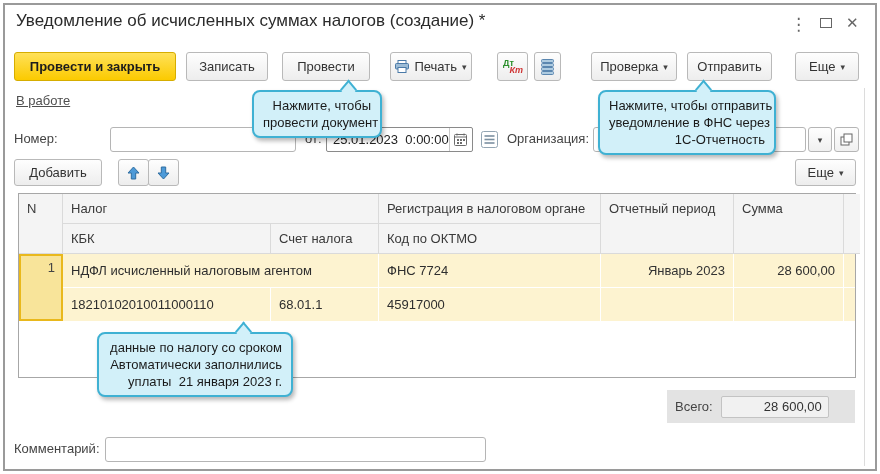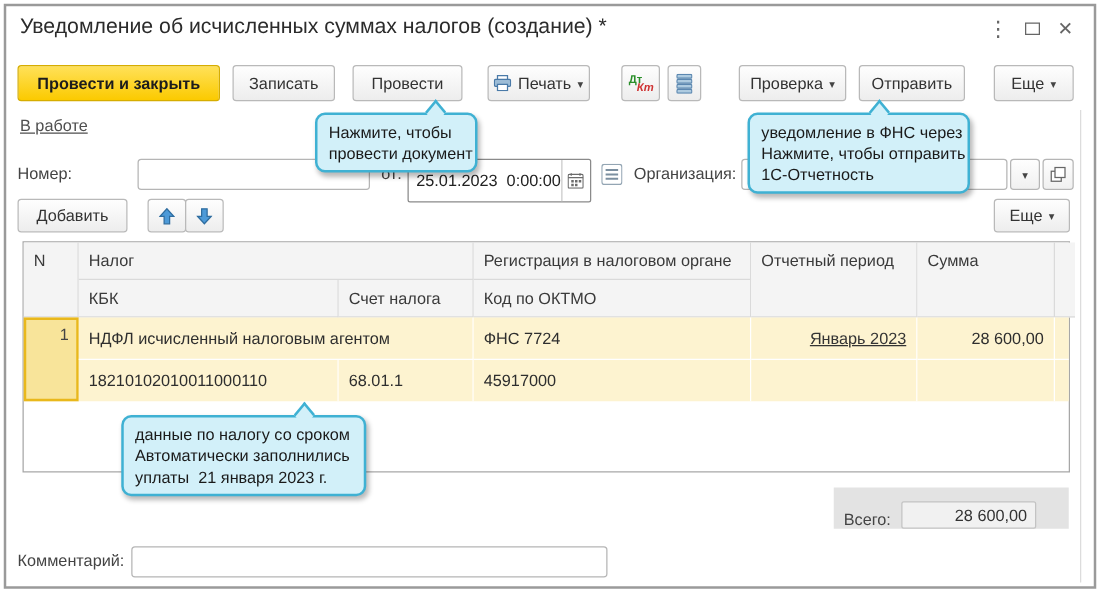--- a/index.html
+++ b/index.html
@@ -24,51 +24,51 @@
   .iconbtn { padding:0 4px; }
   .dtkt { position:relative; width:31px; font-size:9px; font-weight:bold; line-height:1; }
   .dtkt .dt { position:absolute; left:5px; top:6px; color:#2a8f2a; }
   .dtkt .kt { position:absolute; right:4px; bottom:5px; color:#cf3333;font-style:italic; }
 
   
   .statuslink { position:absolute; left:16px; top:93px; color:#4f4f4f; text-decoration:underline; }
   .lbl { position:absolute; top:131px; color:#444; white-space:nowrap; }
   .inp { position:absolute; top:127px; height:25px; border:1px solid #b5b5b5; border-radius:3px; background:#fff;
          font-family:inherit; font-size:13px; color:#222; padding:0 6px; }
-  .datewrap { position:absolute; left:326px; top:127px; width:147px; height:35px; border:1px solid #8a8a8a;
+  .datewrap { position:absolute; left:326px; top:127px; width:147px; height:25px; border:1px solid #8a8a8a;
               border-radius:2px; display:flex; align-items:center; background:#fff; }
   .dateval { flex:1; padding-left:6px; white-space:pre; color:#222; }
   .calseg { width:24px; align-self:stretch; border-left:1px solid #c9c9c9; display:flex; align-items:center; justify-content:center; }
   .flaticon { position:absolute; display:flex; align-items:center; justify-content:center; }
   .sqbtn { position:absolute; top:127px; height:25px; border:1px solid #b5b5b5; border-radius:3px;
            background:linear-gradient(#fefefe,#f0f0f0); display:flex; align-items:center; justify-content:center; }
 
   
   .tbl { position:absolute; left:18px; top:193px; width:838px; height:185px; border:1px solid #a7a7a7; background:#fff; }
   .hc { position:absolute; background:#f4f4f4; border-right:1px solid #dadada; border-bottom:1px solid #dadada;
         color:#3a3a3a; padding:7px 8px 0 8px; }
   .cell { position:absolute; background:#fdf3d0; border-right:1px solid #fff; color:#2e2e2e;
           padding-left:8px; display:flex; align-items:center; overflow:hidden; white-space:nowrap; }
   .cell.split { border-bottom:1px solid #fff; }
   .ncell { position:absolute; left:0; top:60px; width:44px; height:67px; background:#f8e49a;
            border:2px solid #e9b81c; color:#444; text-align:right; padding:4px 6px 0 0; }
   .rt { justify-content:flex-end; padding-right:8px; padding-left:0; }
-  .periodlink { text-decoration:underline; color:#333; }
+  .periodlink { color:#333; }
 
   
   .totalpanel { position:absolute; left:667px; top:390px; width:188px; height:33px; background:#e3e3e3;
-                display:flex; align-items:flex-end; }
+                display:flex; align-items:center; }
   .totalpanel .tlbl { margin-left:8px; color:#444; }
   .totalinp { margin-left:8px; width:108px; height:22px; border:1px solid #c3c3c3; background:#f1f1f1;
               text-align:right; padding-right:6px; font-family:inherit; font-size:13px; color:#333; border-radius:2px; }
   .rightstrip { position:absolute; left:864px; top:88px; width:1px; height:378px; background:#dcdcdc; }
 
   
   .tip { position:absolute; z-index:50; background:#d2f0f9; border:2px solid #3fb1d3; border-radius:8px;
-         box-shadow:2px 3px 4px rgba(0,0,0,.28); padding:5px 9px; text-align:left; color:#1a1a1a; line-height:17px; }
+         box-shadow:2px 3px 4px rgba(0,0,0,.28); padding:5px 9px; text-align:right; color:#1a1a1a; line-height:17px; }
   .tip div { white-space:pre; }
   .tip .arr { position:absolute; top:-9px; width:13px; height:13px; background:#d2f0f9;
               border-left:2px solid #3fb1d3; border-top:2px solid #3fb1d3; transform:rotate(50deg) skewX(10deg); }
   svg { display:block; }
 </style>
 </head>
 <body>
 
 <div class="stage">
   <div class="winframe"></div>
@@ -242,22 +242,22 @@
   <input class="inp" style="left: 105px; top: 437px; width: 381px;" value="">
 
   
   <div class="tip" style="left:252px; top:90px; width:130px;">
     <span class="arr" style="left:70%;"></span>
     <div>Нажмите, чтобы</div>
     <div>провести документ</div>
   </div>
   <div class="tip" style="left:598px; top:90px; width:178px;">
     <span class="arr" style="left:56%;"></span>
+    <div>Нажмите, чтобы отправить</div>
     <div>уведомление в ФНС через</div>
-    <div>Нажмите, чтобы отправить</div>
     <div>1С-Отчетность</div>
   </div>
   <div class="tip" style="left:97px; top:332px; width:196px;">
     <span class="arr" style="left:72%;"></span>
     <div>данные по налогу со сроком</div>
     <div>Автоматически заполнились</div>
     <div>уплаты  21 января 2023 г.</div>
   </div>
 </div>
 

